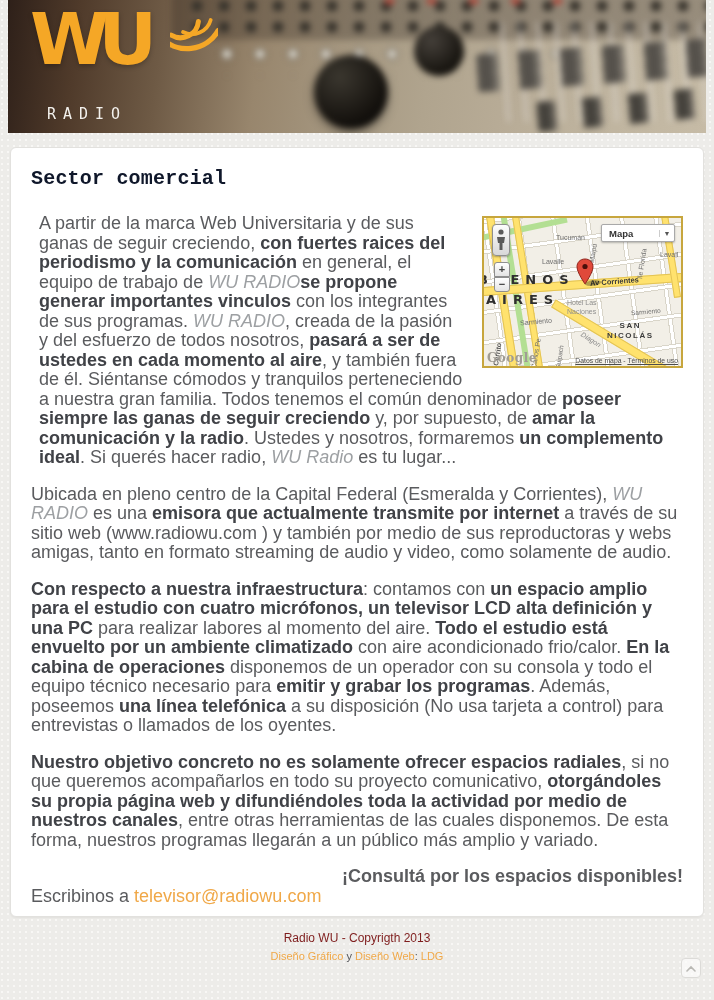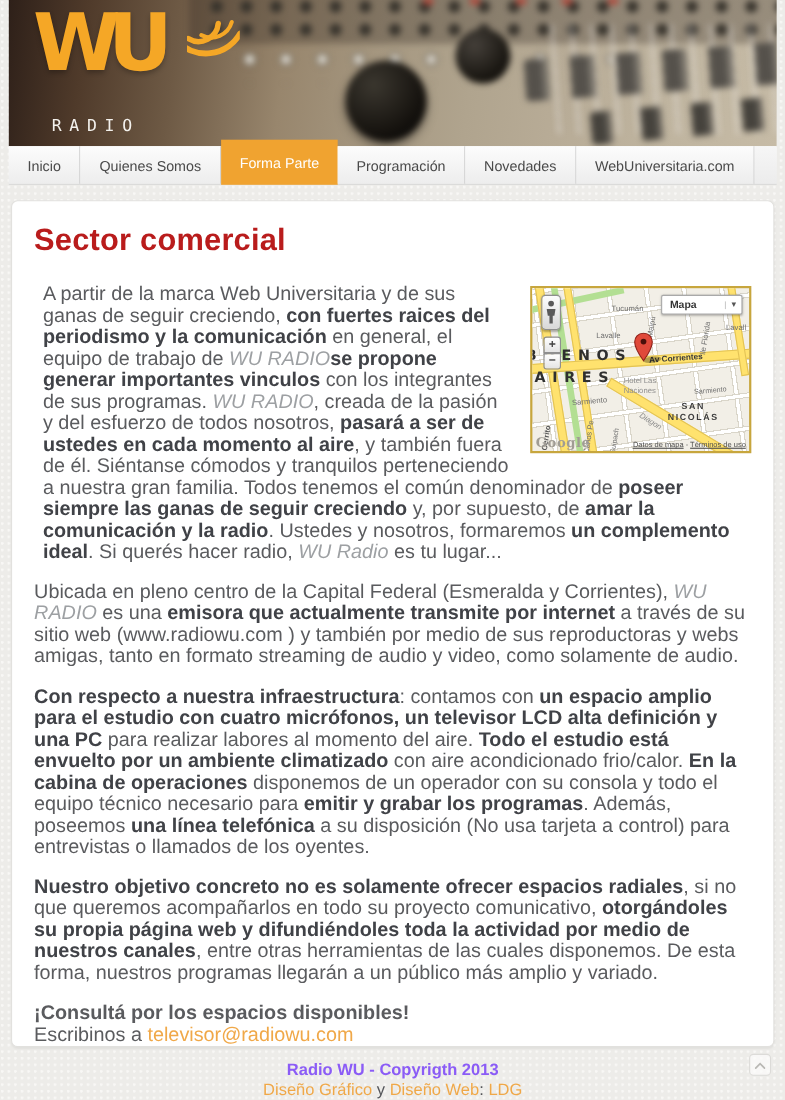--- a/index.html
+++ b/index.html
@@ -52,28 +52,28 @@
   .nav { display:flex; height:35px; background:linear-gradient(#fafafa,#ebebeb);
     border-bottom:1px solid #d6d6d6; position:relative; z-index:4; }
   .tab { padding:0 17px; line-height:35px; font-size:13px; color:#4a4a4a; cursor:pointer;
     border-right:1px solid #d2d2d2; background:linear-gradient(#fcfcfc,#ededed); white-space:nowrap; }
   .tab.active { background:#f0a330; color:#fff; margin-top:-6px; height:41px; line-height:43px; border-right:none; }
   .nav-filler { flex:1; background:linear-gradient(#f6f6f6,#ececec); }
 
   
   .card { margin:14px 2px 0; background:#fff; border:1px solid #e2e1de; border-radius:6px;
     padding:15px 20px 20px; height:770px; overflow:hidden; box-shadow:0 1px 2px rgba(0,0,0,.05); }
-  .card h1 { font-family:Liberation Sans, sans-serif; font-size:28px; font-weight:bold; color:#b91c1c;
+  .card h1 { font-family:Liberation Mono, monospace; font-size:20px; font-weight:bold; color:#0f172a;
     margin:4px 0 24px; letter-spacing:.2px; }
   .card p { font-size:18px; line-height:19.5px; color:#5a5b5e; margin:0 0 17px; }
   .p-indent { margin-left:8px !important; margin-right:4px; }
   .rich-b { font-weight:bold; color:#404247; }
   .rich-i { font-style:italic; color:#9da0a3; }
   .rich-link { color:#f0a848; cursor:pointer; }
-  .consulta { font-weight:bold; color:#404247; font-size:12.6px; line-height:19px; margin-bottom:0 !important; }
+  .consulta { font-weight:bold; color:#404247; font-size:12.6px; line-height:19px; margin-bottom:0 !important;text-align:right; }
   .escribinos { margin-top:0 !important; }
 
   
   .map-widget { float:right; width:201px; height:152px; border:2px solid #c7a63d;
     margin:2px 0 10px 16px; position:relative; background:#f2efe7; overflow:hidden; cursor:pointer; }
   .m-grid { position:absolute; inset:-25px; transform:rotate(-8deg);
     background-image:
       repeating-linear-gradient(0deg, #d9d5c9 0 1px, #fff 1px 4px, #d9d5c9 4px 5px, transparent 5px 30px),
       repeating-linear-gradient(90deg, #d9d5c9 0 1px, #fff 1px 4px, #d9d5c9 4px 5px, transparent 5px 34px); }
   .m-green1 { position:absolute; left:30px; top:-12px; height:190px; width:6px; background:#b3df93; transform:rotate(-9deg); }
@@ -119,22 +119,22 @@
   .frm-row { display:flex; margin-bottom:4px; }
   .frm-row label { width:100px; font-size:12.6px; color:#a21caf; padding-top:2px; flex-shrink:0; }
   .frm-row input { width:202px; height:17px; border:1px solid #c6c6c6; border-radius:3px;
     box-shadow:inset 0 1px 2px rgba(0,0,0,.08); font-size:11px; padding:0 4px; outline:none; }
   .frm-row textarea { width:268px; height:146px; border:1px solid #c6c6c6; border-radius:2px;
     box-shadow:inset 0 1px 2px rgba(0,0,0,.08); font-size:11px; padding:3px 4px; outline:none;
     resize:both; font-family:"Liberation Sans", sans-serif; }
 
   
   .footer { text-align:center; margin-top:12px; }
-  .footer .copy { font-size:15px; color:#8b5cf6; font-weight:bold; line-height:18px; }
-  .footer .credits { font-size:15px; color:#55565a; line-height:18px; }
+  .footer .copy { font-size:12px; color:#7f1d1d; font-weight:normal; line-height:18px; }
+  .footer .credits { font-size:11px; color:#55565a; line-height:18px; }
   .scroll-top { position:absolute; right:13px; top:958px; width:20px; height:20px;
     border:1px solid #dcdbd8; border-radius:4px; background:rgba(252,252,251,.7);
     display:flex; align-items:center; justify-content:center; cursor:pointer; }
 </style>
 </head>
 <body>
 
 <div class="page">
 
   <div class="hero">
@@ -153,29 +153,20 @@
       <div class="logo-wu">WU</div>
       <svg class="logo-waves" width="48" height="44" viewBox="0 0 48 44">
         <path d="M6 38 A 18 18 0 0 0 18 10" fill="none" stroke="#f5a726" stroke-width="5" stroke-linecap="round" transform="rotate(40 24 24)"></path>
         <path d="M12 40 A 26 26 0 0 0 30 4" fill="none" stroke="#f5a726" stroke-width="5" stroke-linecap="round" transform="rotate(40 24 24) translate(4 -2) scale(0.75)"></path>
         <path d="M2 42 A 34 34 0 0 0 40 2" fill="none" stroke="#f5a726" stroke-width="5" stroke-linecap="round" transform="rotate(40 24 24) translate(-3 2) scale(1.05)"></path>
       </svg>
       <div class="logo-radio">RADIO</div>
     </div>
   </div>
 
-  <div class="nav">
-    <div class="tab">Inicio</div>
-    <div class="tab">Quienes Somos</div>
-    <div class="tab active">Forma Parte</div>
-    <div class="tab">Programación</div>
-    <div class="tab">Novedades</div>
-    <div class="tab">WebUniversitaria.com</div>
-    <div class="nav-filler"></div>
-  </div>
 
   <div class="card">
     <h1>Sector comercial</h1>
 
     <div class="map-widget">
       <div class="m-grid"></div>
       <div class="m-green1"></div>
       <div class="m-green2"></div>
       <div class="m-road m-road-v1"></div>
       <div class="m-road m-road-v2"></div>

